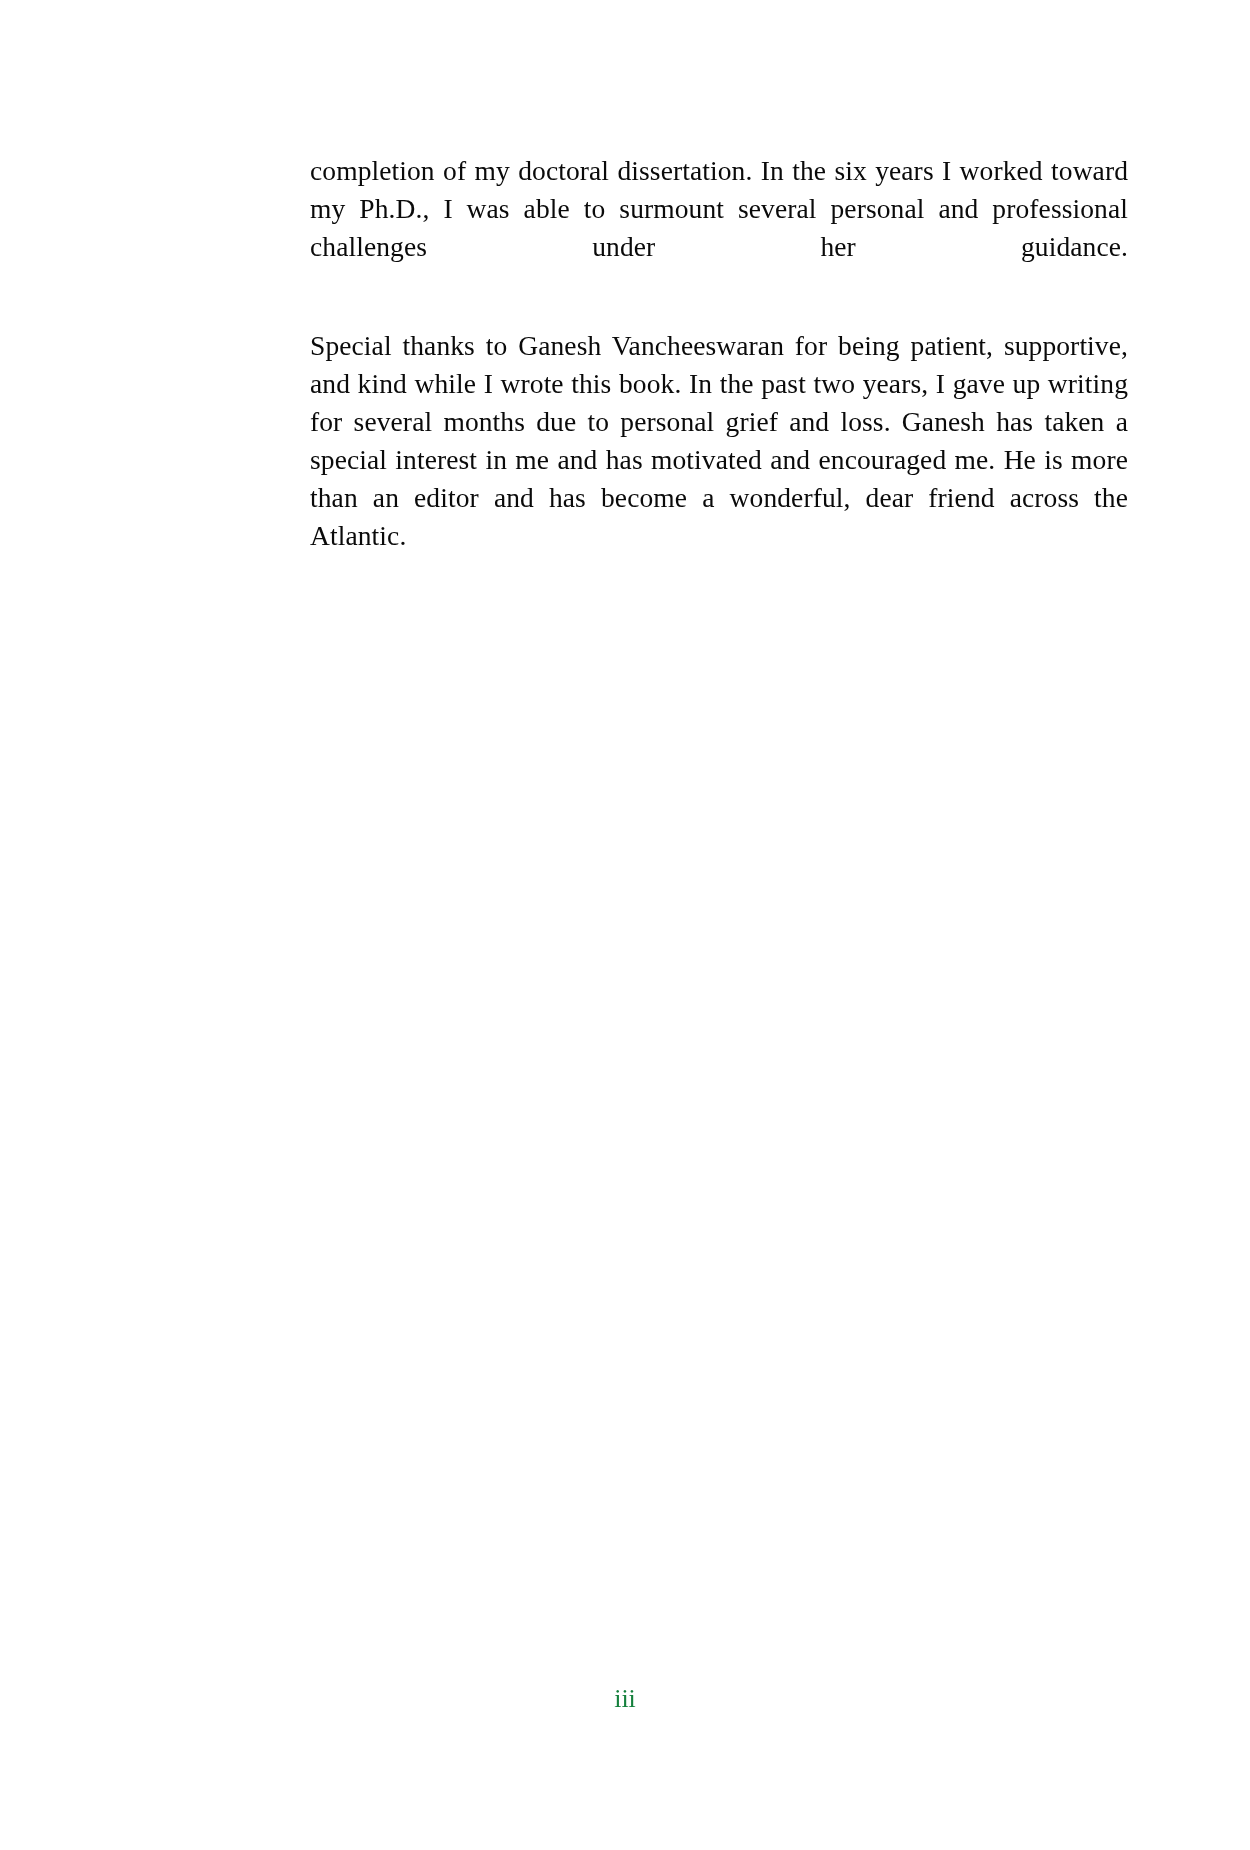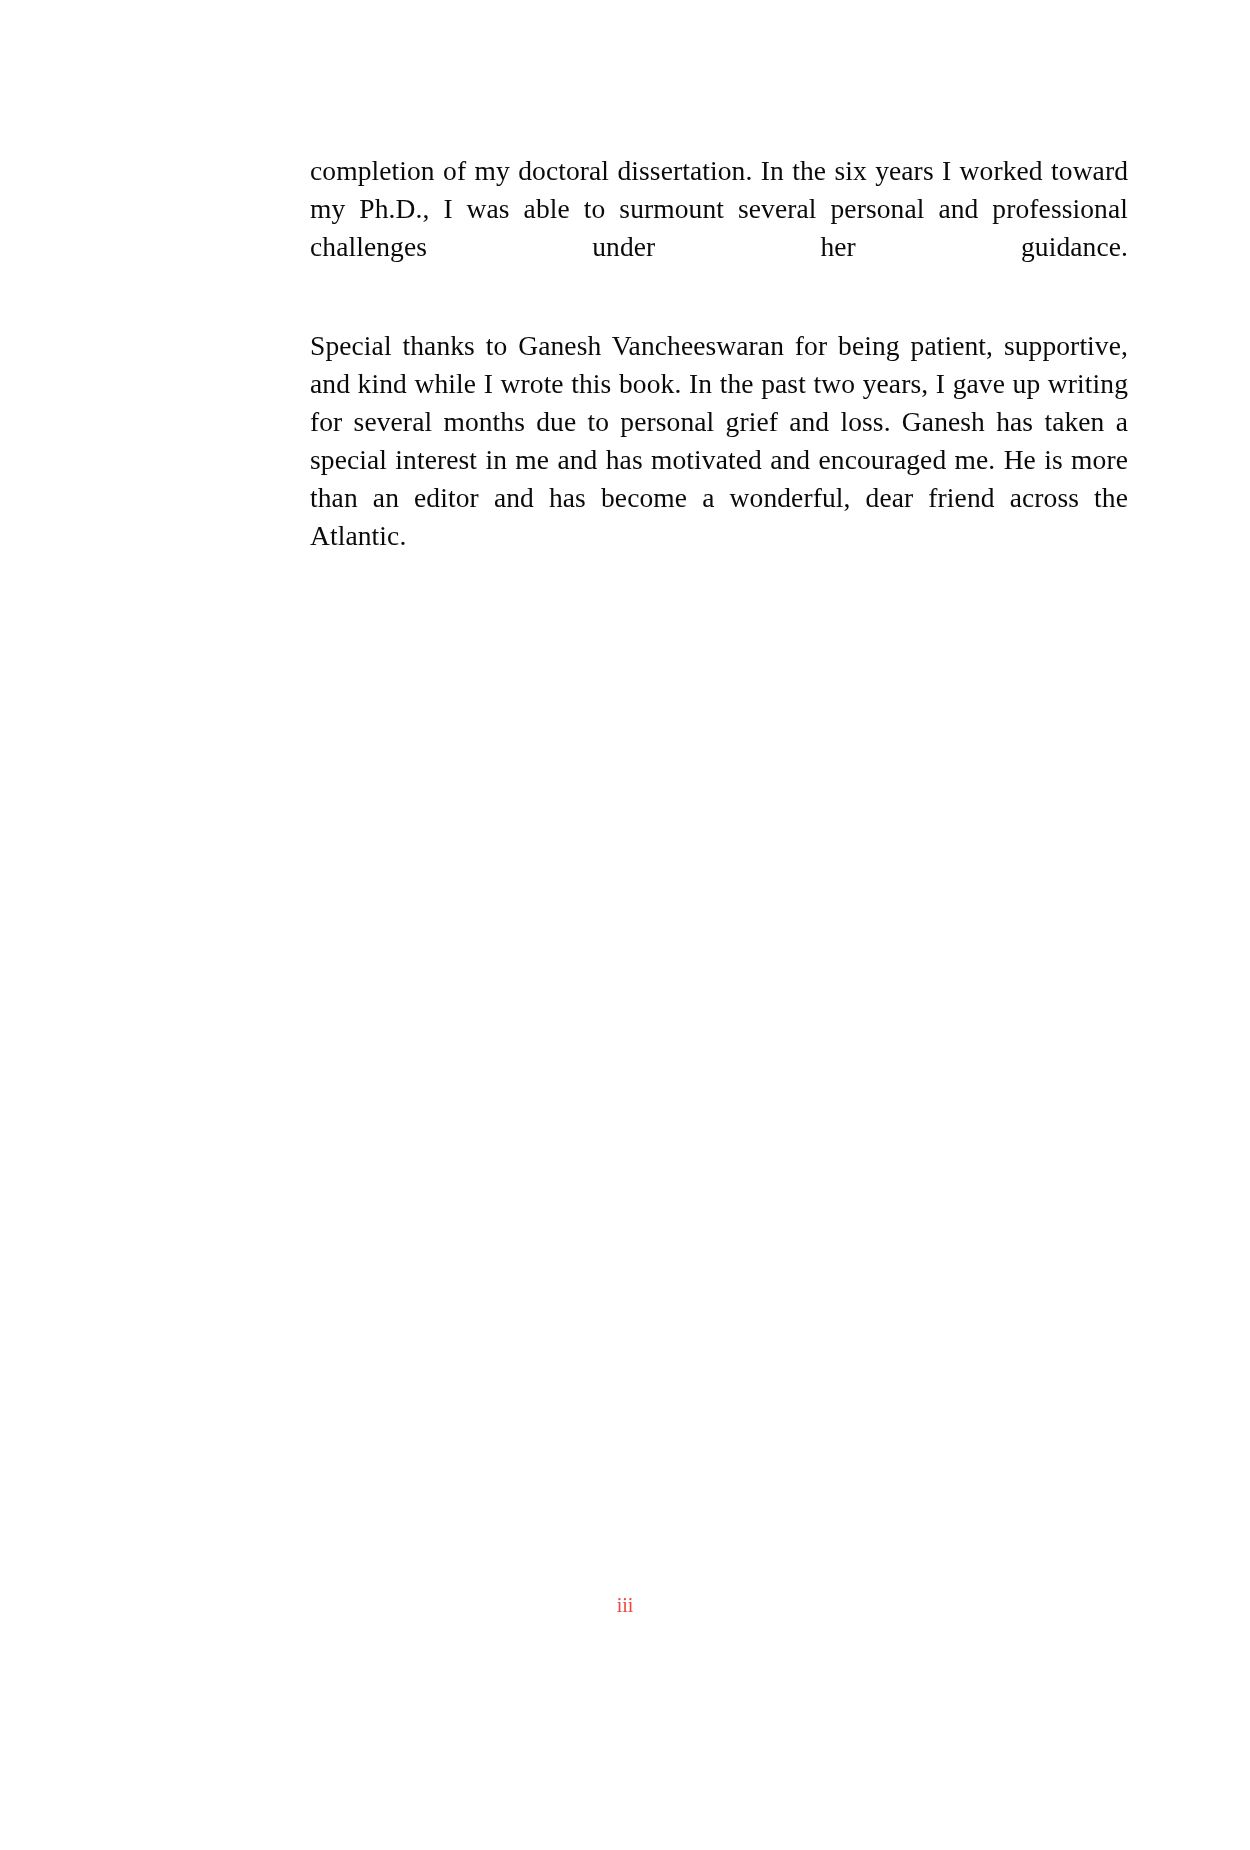--- a/index.html
+++ b/index.html
@@ -44,25 +44,25 @@
   
   .para::after {
     content: "";
     display: inline-block;
     width: 100%;
   }
   .folio {
     position: absolute;
     left: 0;
     right: 0;
-    top: 1588px;
+    top: 1682px;
     text-align: center;
-    font-size: 20px;
+    font-size: 26px;
     line-height: 34px;
-    color: #ef4444;
+    color: #15803d;
     font-family: "Liberation Serif", "DejaVu Serif", serif;
   }
 </style>
 </head>
 <body>
 
 <div class="page">
 
   <div class="text-block">
     <p class="para">completion of my doctoral dissertation. In the six years I worked toward my Ph.D., I was able to surmount several personal and professional challenges under her guidance.</p>

